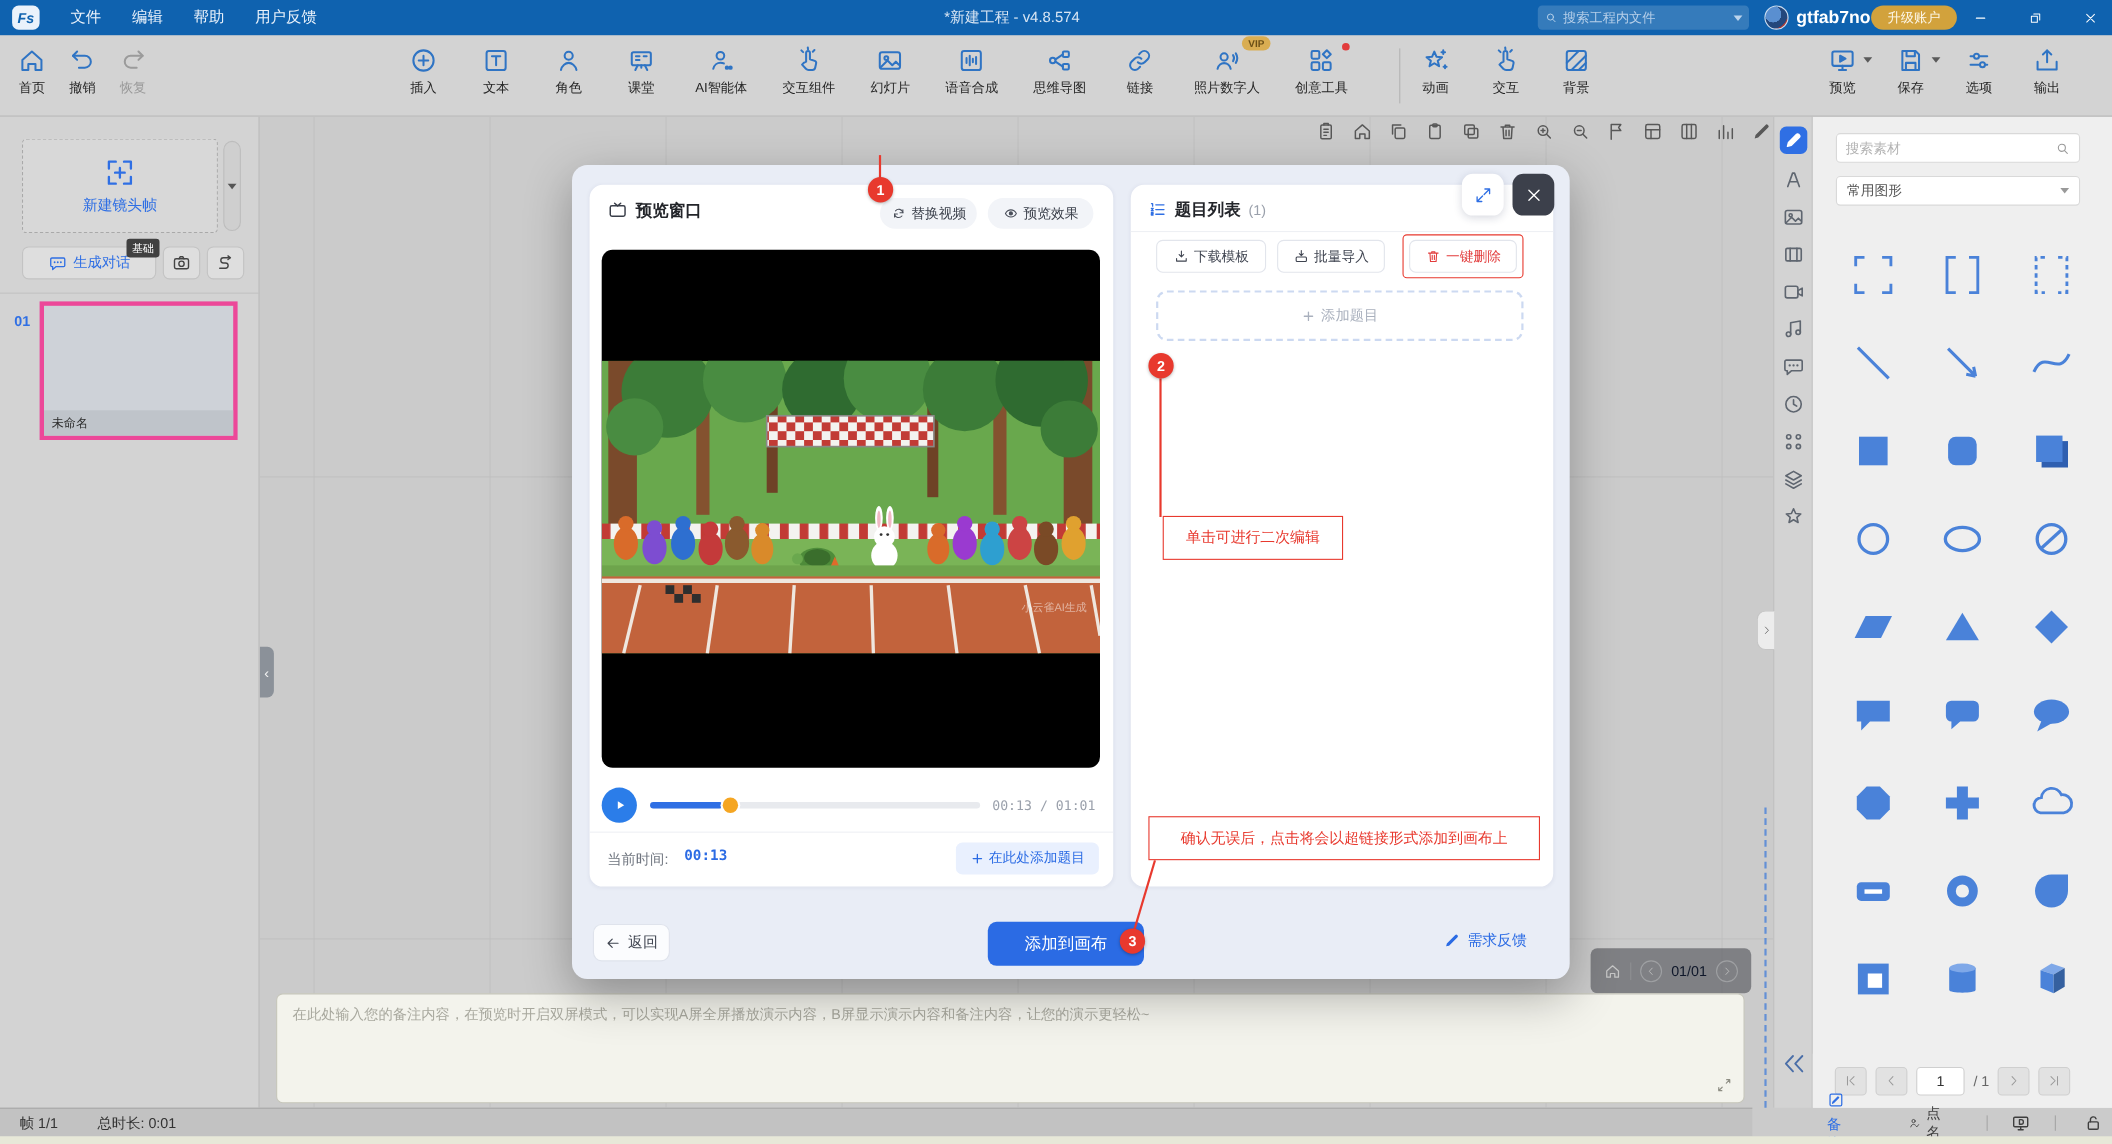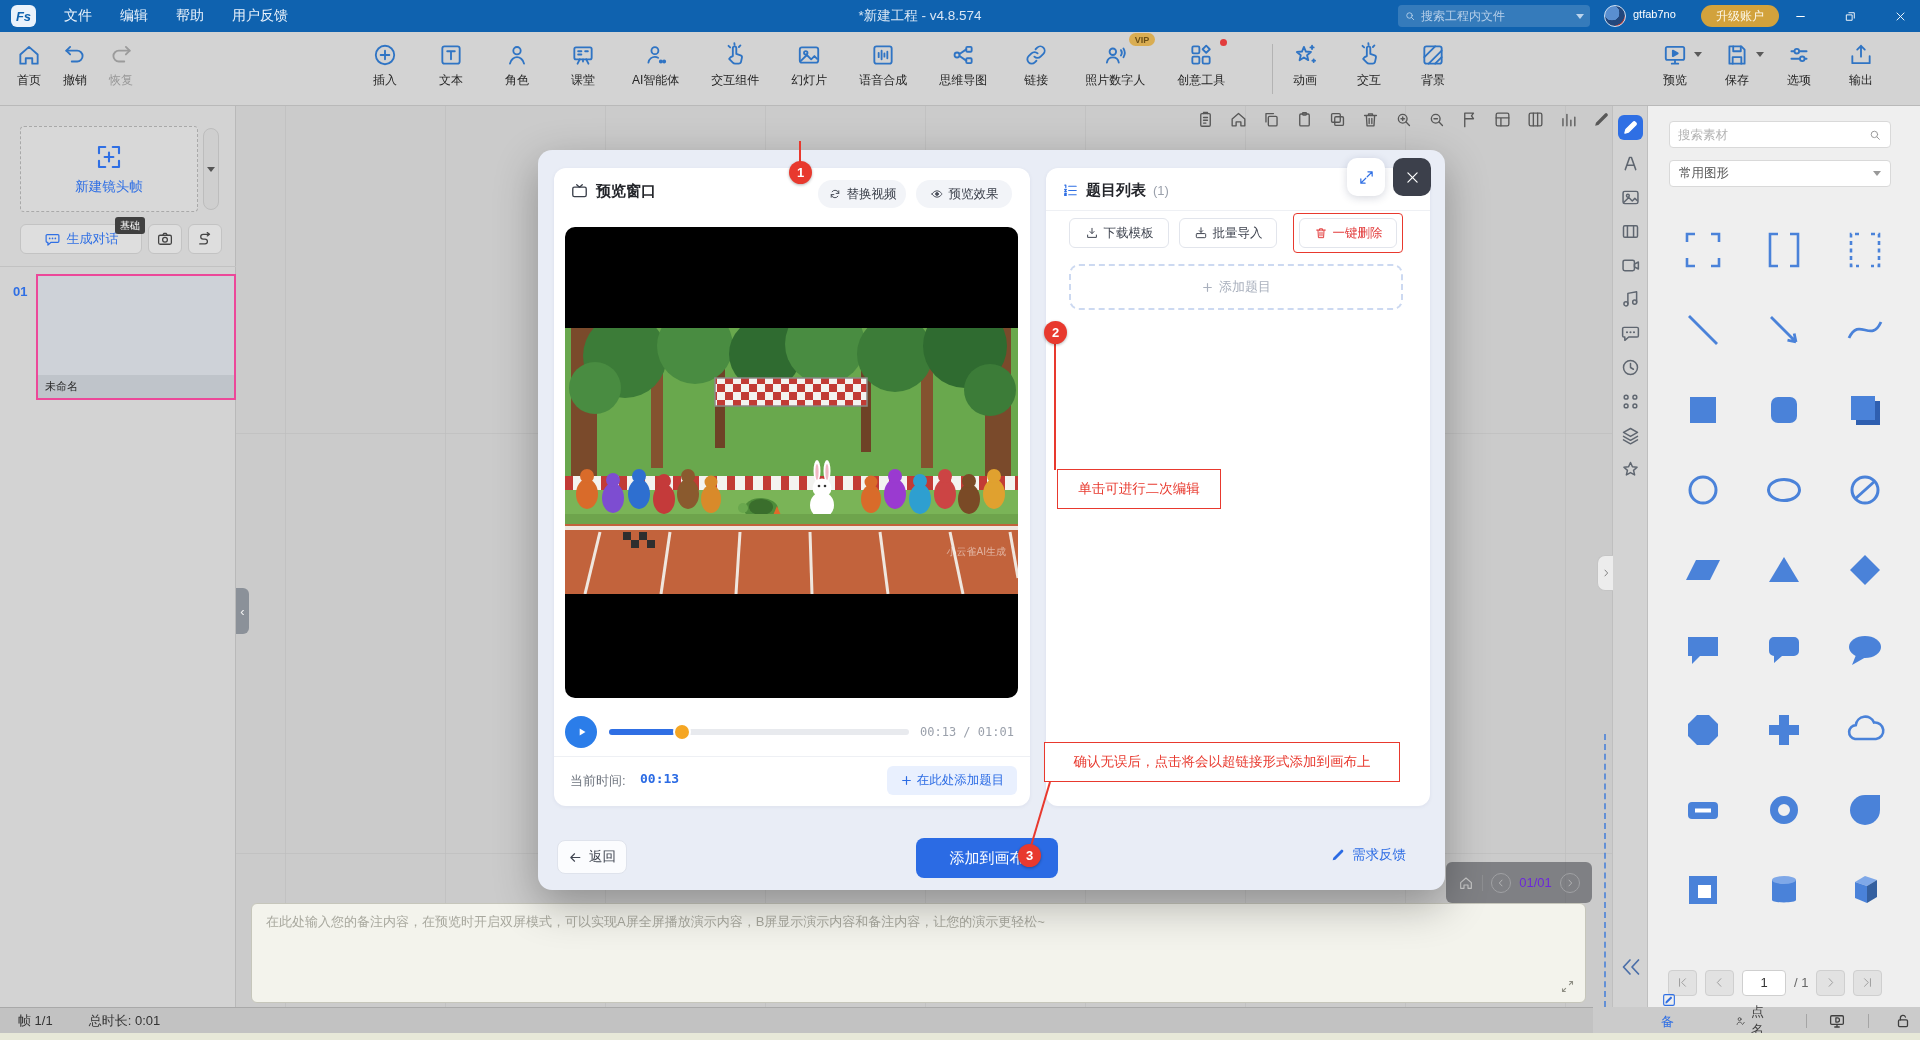--- a/index.html
+++ b/index.html
@@ -13,21 +13,21 @@
   #logo { width:25px; height:22px; margin-left:11px; background:#eaf2fb; color:#0f62af; border-radius:6px; font-weight:bold; font-size:13px; display:flex; align-items:center; justify-content:center; font-style:italic;}
   #menus { display:flex; margin-left:14px; }
   .menu-item { padding:0 14px; font-size:14px; height:32px; display:flex; align-items:center; cursor:default;}
   #win-title { position:absolute; left:710px; width:420px; text-align:center; font-size:13.5px; color:#d9e6f4; }
   #tb-search { position:absolute; left:1398px; top:5px; width:192px; height:22px; background:rgba(255,255,255,.16); border-radius:4px; display:flex; align-items:center; padding:0 6px; }
   #tb-search .ic { width:14px; height:14px; color:#bcd4ec; }
   #tb-search input { flex:1; background:transparent; border:none; outline:none; color:#e5eefa; font-size:12px; margin-left:5px; }
   #tb-search input::placeholder { color:#b6cfe9; }
   .caret-down { width:0; height:0; border-left:4px solid transparent; border-right:4px solid transparent; border-top:5px solid #bcd4ec; }
   #avatar { position:absolute; left:1604px; top:5px; width:22px; height:22px; border-radius:50%; background:radial-gradient(circle at 35% 35%, #5a8fd0 0 40%, #23477c 41% 70%, #a33a3a 71%); border:1px solid #cfe0f2;}
-  #username { position:absolute; left:1633px; top:8px; font-size:11px; color:#fff; }
+  #username { position:absolute; left:1633px; top:8px; font-size:16px; color:#fff;font-weight:bold; }
   #upgrade-btn { position:absolute; left:1701px; top:5px; width:78px; height:22px; background:#d2a23c; border-radius:11px; color:#fdf8ea; font-size:12px; display:flex; align-items:center; justify-content:center; }
   .win-ctl { position:absolute; top:0; width:40px; height:32px; display:flex; align-items:center; justify-content:center; color:#fff; }
   .win-ctl .ic { width:13px; height:13px; }
 
   
   #toolbar { position:absolute; left:0; top:32px; width:1920px; height:74px; background:#d3d3d3; border-bottom:1px solid #b9b9b9; z-index:9;}
   .tb-group { position:absolute; top:6px; display:flex; }
   .tb-item { min-width:46px; padding:0 6px; display:flex; flex-direction:column; align-items:center; position:relative; }
   .tb-ic { width:26px; height:26px; color:#2f74c4; margin-top:4px; position:relative;}
   .tb-lb { font-size:12px; color:#262626; margin-top:4px; white-space:nowrap; }
@@ -48,36 +48,36 @@
   #new-frame-label { color:#2f6fe4; font-size:13.5px; margin-top:6px; }
   #frame-dd { position:absolute; left:203px; top:22px; width:16px; height:82px; background:#cfcfcf; border:1px solid #bdbdbd; border-radius:8px; display:flex; align-items:center; justify-content:center; }
   #gen-btn { position:absolute; left:20px; top:118px; width:122px; height:30px; background:#dedede; border:1px solid #c3c3c3; border-radius:6px; display:flex; align-items:center; justify-content:center; gap:6px; }
   #gen-btn .ic { width:17px; height:17px; color:#2f6fe4; }
   #gen-btn span.lb { color:#2f6fe4; font-size:13px; }
   #gen-badge { position:absolute; top:-8px; right:-4px; background:#404040; color:#fff; font-size:10px; padding:1.5px 5px; border-radius:3px; }
   .small-btn { position:absolute; top:118px; width:34px; height:30px; background:#dedede; border:1px solid #c3c3c3; border-radius:6px; display:flex; align-items:center; justify-content:center; color:#444; }
   .small-btn .ic { width:18px; height:18px; }
   #lp-divider { position:absolute; left:0; top:160px; width:236px; height:1px; background:#c2c2c2; }
   #frame-index { position:absolute; left:13px; top:178px; color:#2f6fe4; font-weight:bold; font-size:13px; }
-  #frame-thumb { position:absolute; left:36px; top:168px; width:200px; height:126px; background:#ced2d8; border:2px solid #ec4899; }
+  #frame-thumb { position:absolute; left:36px; top:168px; width:180px; height:126px; background:#ced2d8; border:4px solid #ec4899; }
   #frame-thumb .name-bar { position:absolute; left:0; bottom:0; width:100%; height:23px; background:#bfc4ca; font-size:11px; color:#2b2b2b; display:flex; align-items:center; padding-left:7px; }
 
   
   #canvas { position:absolute; left:236px; top:106px; width:1376px; height:901px; background:#cbcbcb; }
   .gridv { position:absolute; top:0; width:1px; height:901px; background:#bdbdbd; opacity:.7; }
   .gridh { position:absolute; left:0; width:1376px; height:1px; background:#bdbdbd; opacity:.7; }
   #collapse-tab { position:absolute; left:0; top:482px; width:13px; height:46px; background:#8b9199; border-radius:0 6px 6px 0; color:#f2f2f2; display:flex; align-items:center; justify-content:center; font-size:13px; }
   #canvas-tools { position:absolute; left:960px; top:4px; display:flex; gap:14px; }
   .cv-tool { width:19px; height:19px; color:#585858; }
   #nav-overlay { position:absolute; left:1210px; top:756px; width:146px; height:41px; background:rgba(66,68,74,.55); border-radius:6px; display:flex; align-items:center; justify-content:center; gap:8px; color:#c6c6c6; }
   #nav-overlay .ic { width:16px; height:16px; }
   #nav-overlay .circ { width:20px; height:20px; border:1.5px solid #9fa0a3; border-radius:50%; display:flex; align-items:center; justify-content:center; }
   #nav-overlay .circ .ic { width:10px; height:10px; }
   #nav-overlay .sep { width:1px; height:16px; background:#8e8f92; }
-  #nav-pg { font-size:13px; color:#6d28d9; }
+  #nav-pg { font-size:13px; color:#0f172a; }
   #dash-guide { position:absolute; left:1368px; top:628px; height:273px; border-left:2px dashed #4a82d9; opacity:.8; }
 
   
   #notes { position:absolute; left:251px; top:903px; width:1335px; height:100px; background:#f3f3ec; border:1px solid #c6c6bb; border-radius:6px; z-index:6;}
   #notes textarea { width:100%; height:78px; background:transparent; border:none; resize:none; outline:none; padding:9px 14px; font-size:13px; font-family:inherit; color:#6a6a64; }
   #notes textarea::placeholder { color:#a8a89e; }
   #notes-expand { position:absolute; right:10px; bottom:8px; width:15px; height:15px; color:#8e8e84; }
   #statusbar { position:absolute; left:0; top:1007px; width:1593px; height:26px; background:#c2c2c2; border-top:1px solid #a9a9a9; display:flex; align-items:center; font-size:13px; color:#333; z-index:11;}
   #sb-frame { margin-left:18px; }
   #sb-dur { margin-left:36px; }
@@ -108,21 +108,21 @@
   #shape-grid { position:absolute; left:14px; top:104px; width:244px; display:grid; grid-template-columns:repeat(3,1fr); }
   .shape-cell { width:81px; height:80px; display:flex; align-items:center; justify-content:center; }
   .shape-cell .ic { width:44px; height:44px; color:#4a82d9; }
   #shape-pager { position:absolute; left:0; top:852px; width:272px; height:49px; background:#efefef; display:flex; align-items:center; gap:8px; padding-left:20px; }
   .pg-btn { width:29px; height:26px; background:#e2e2e2; border:1px solid #cfcfcf; border-radius:4px; color:#9a9a9a; display:flex; align-items:center; justify-content:center; }
   .pg-btn .ic { width:13px; height:13px; }
   #pg-input { width:44px; height:26px; background:#fff; border:1px solid #cfcfcf; border-radius:4px; text-align:center; font-size:13px; color:#333; }
   #pg-total { font-size:13px; color:#666; }
 
   
-  #modal { position:absolute; left:520px; top:150px; width:907px; height:740px; background:#e9edf6; border-radius:14px; box-shadow:0 14px 44px rgba(0,0,0,.30); z-index:20;margin-left:18px; }
+  #modal { position:absolute; left:520px; top:150px; width:907px; height:740px; background:#e9edf6; border-radius:14px; box-shadow:0 14px 44px rgba(0,0,0,.30); z-index:20; }
   .card { position:absolute; background:#fff; border-radius:12px; box-shadow:0 1px 4px rgba(30,40,80,.06); }
   #card-preview { left:16px; top:18px; width:476px; height:638px; }
   #card-questions { left:508px; top:18px; width:384px; height:638px; }
   #modal-expand { position:absolute; left:809px; top:8px; width:38px; height:38px; background:#fff; border-radius:10px; box-shadow:0 2px 8px rgba(30,40,80,.18); color:#2f6fe4; display:flex; align-items:center; justify-content:center; z-index:3;}
   #modal-close { position:absolute; left:855px; top:8px; width:38px; height:38px; background:#3c404b; border-radius:10px; color:#fff; display:flex; align-items:center; justify-content:center; z-index:3;}
   #modal-expand .ic, #modal-close .ic { width:17px; height:17px; }
 
   
   #pv-header { position:absolute; left:16px; top:14px; display:flex; align-items:center; gap:7px; }
   #pv-header .ic { width:19px; height:19px; color:#3a3f4a; }

